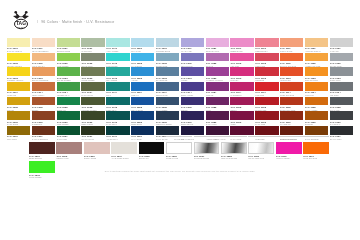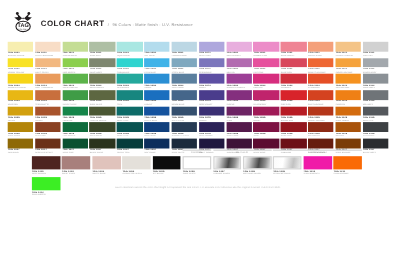--- a/index.html
+++ b/index.html
@@ -63,21 +63,20 @@
           <path d="M10 5 L22 17 L34 5 L31 13 L38 14 L30 20 L22 14 L14 20 L6 14 L13 13 Z"></path>
           <circle cx="11.5" cy="6.5" r="2.6"></circle>
           <circle cx="32.5" cy="6.5" r="2.6"></circle>
         </g>
         <ellipse cx="22" cy="30" rx="13" ry="9.5" fill="none" stroke="#231f20" stroke-width="2"></ellipse>
         <text x="22" y="31.5" font-family="Liberation Sans, sans-serif" font-size="10" font-weight="bold" fill="#231f20" text-anchor="middle">TAG</text>
         <text x="22" y="37.2" font-family="Liberation Sans, sans-serif" font-size="3.6" fill="#231f20" text-anchor="middle" letter-spacing="0.6">COLORS</text>
       </svg>
     </div>
     <div class="title-wrap">
-      <span class="title">COLOR CHART</span>
       <span class="subtitle">/</span>
       <span class="subtitle">96 Colors · Matte finish · U.V. Resistance</span>
     </div>
   </div>
 
   <div class="grid" id="grid">
       <div class="cell">
         <span class="sw" style="background: rgb(247, 238, 176);"></span>
         <div class="meta">
           <span class="code">TAG 1001</span>

